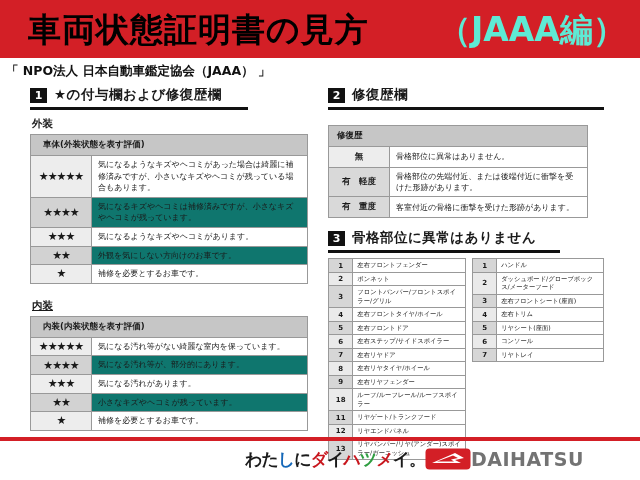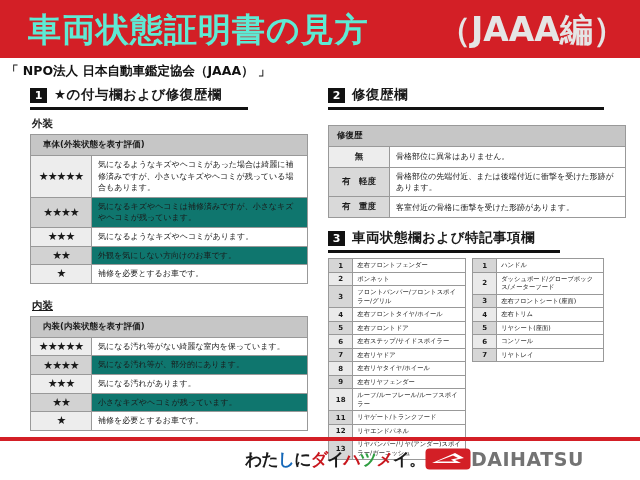--- a/index.html
+++ b/index.html
@@ -1,21 +1,21 @@
 <!DOCTYPE html>
 <html><head>
 <meta charset="utf-8">
 <style>
   html,body{margin:0;padding:0;background:#777;}
   .page{position:relative;width:640px;height:480px;background:#ffffff;overflow:hidden;
         font-family:"DejaVu Sans","Liberation Sans",sans-serif;color:#1a1a1a;}
   
   .banner{position:absolute;left:0;top:0;width:640px;height:58px;background:#d31f26;}
-  .banner .ttl{position:absolute;left:28px;top:8px;font-size:33px;font-weight:bold;color:#5eead4;letter-spacing:1px;}
-  .banner .ed{position:absolute;left:438px;top:8px;font-size:33px;font-weight:bold;color:#e5e5e5;}
+  .banner .ttl{position:absolute;left:28px;top:8px;font-size:33px;font-weight:bold;color:#000000;letter-spacing:1px;}
+  .banner .ed{position:absolute;left:438px;top:8px;font-size:33px;font-weight:bold;color:#5eead4;}
   .subtitle{position:absolute;left:6px;top:63px;font-size:12.5px;font-weight:bold;color:#111;}
   
   .col-left{position:absolute;left:30px;top:86px;width:284px;}
   .col-right{position:absolute;left:328px;top:86px;width:302px;}
   
   .sec{display:flex;align-items:center;gap:7px;border-bottom:3px solid #111;padding-bottom:3px;}
   .sec .num{background:#111;color:#fff;font-size:11px;font-weight:bold;width:17px;height:15px;
             display:flex;align-items:center;justify-content:center;flex:0 0 auto;}
   .sec .st{font-size:13.5px;font-weight:bold;letter-spacing:0.5px;}
   .sec1{width:218px;}
@@ -25,21 +25,21 @@
   
   table{border-collapse:collapse;background:#fff;}
   .tbl{width:278px;border:1.5px solid #555;}
   .tbl td{border:1px solid #999;vertical-align:middle;}
   .tbl .thead{background:#c6c6c6;font-size:8.5px;font-weight:bold;padding:4px 12px;height:11px;}
   .tbl .stars{width:58px;text-align:center;font-size:11px;letter-spacing:-1px;padding:2px 1px;white-space:nowrap;}
   .tbl .desc{font-size:8px;line-height:1.45;padding:3px 6px;}
   .tbl tr.alt .stars{background:#d2d2d2;}
   .tbl tr.alt .desc{background:#0f766e;}
   .tbl tr.norm .stars{background:#ededed;}
-  .rep{width:298px;border:1.5px solid #555;margin-top:15px;}
+  .rep{width:260px;border:1.5px solid #555;margin-top:15px;}
   .rep td{border:1px solid #999;}
   .rep .thead{background:#c6c6c6;font-size:8.5px;font-weight:bold;padding:4px 8px;height:11px;}
   .rep .grade{width:56px;text-align:center;font-size:8.5px;font-weight:bold;padding:4px 2px;white-space:nowrap;}
   .rep .desc{font-size:8px;line-height:1.4;padding:3px 6px;}
   .rep tr.alt .grade{background:#d9d9d9;}
   .rep tr.norm .grade{background:#ededed;}
   
   .parts-wrap{display:flex;gap:6px;align-items:flex-start;margin-top:5px;}
   .parts{border:1px solid #666;}
   .parts td{border:1px solid #999;}
@@ -152,21 +152,21 @@
             <td class="desc">骨格部位の先端付近、または後端付近に衝撃を受けた形跡があります。</td>
           </tr>
           <tr class="alt">
             <td class="grade">有　重度</td>
             <td class="desc">客室付近の骨格に衝撃を受けた形跡があります。</td>
           </tr>
         </tbody>
       </table>
     <div class="sec sec3">
       <span class="num">3</span>
-      <span class="st">車両状態欄および特記事項欄</span>
+      <span class="st">骨格部位に異常はありません</span>
     </div>
     <div class="parts-wrap">
       <table class="parts parts-l" id="tbl-parts-left">
           <tbody>
             <tr class="alt">
               <td class="no">1</td>
               <td class="pname">左右フロントフェンダー</td>
             </tr>
             <tr class="norm">
               <td class="no">2</td>

